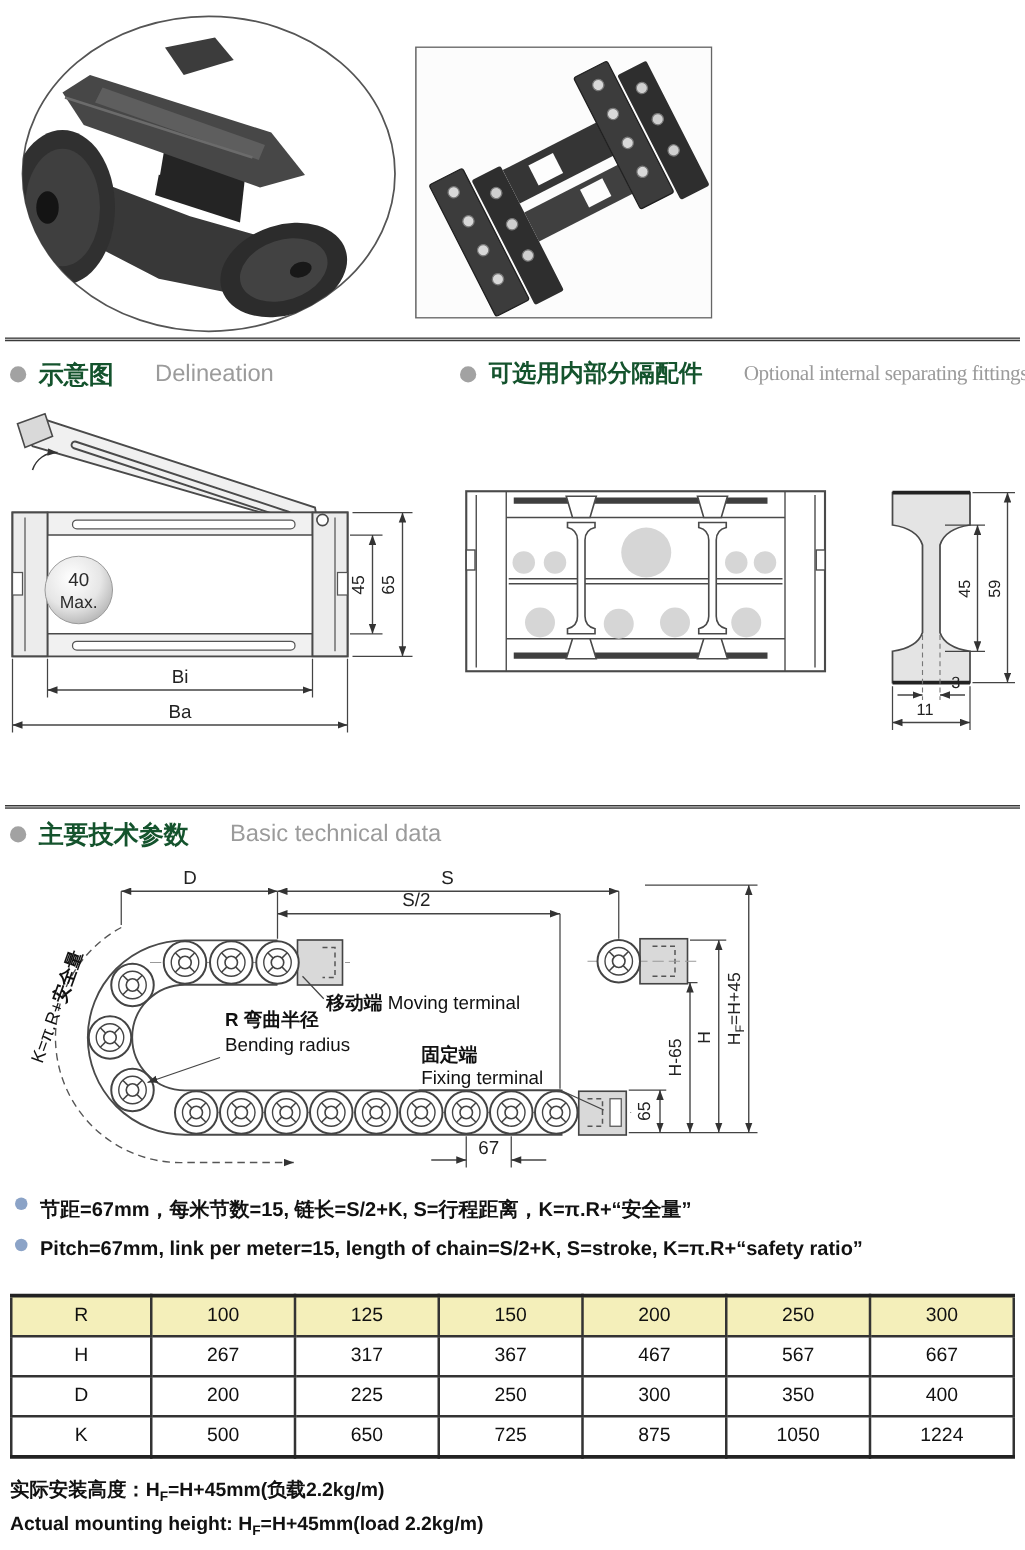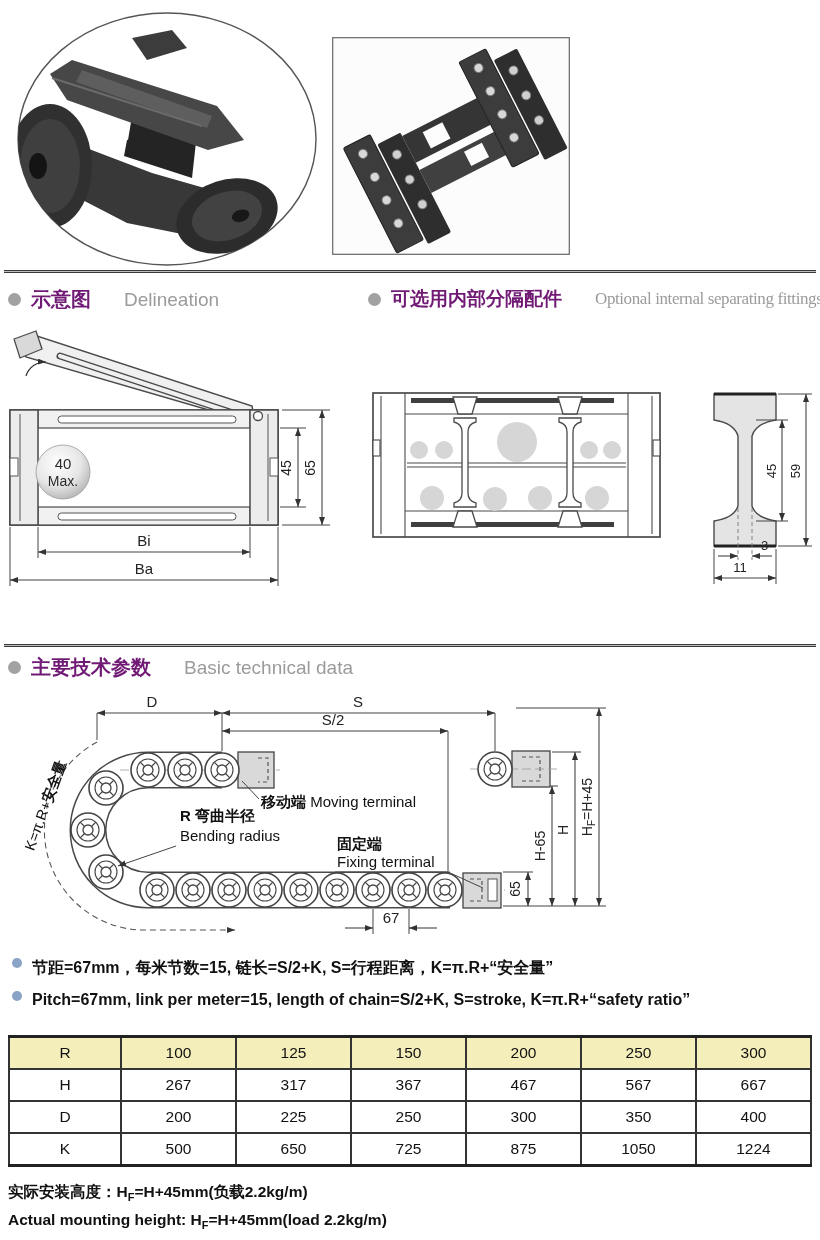--- a/index.html
+++ b/index.html
@@ -3,21 +3,21 @@
 <meta charset="utf-8">
 <style>
   html,body{margin:0;padding:0;background:#fff;}
   #page{position:relative;width:820px;height:1240px;background:#fff;overflow:hidden;
         font-family:"Liberation Sans","DejaVu Sans",sans-serif;color:#111;}
   .abs{position:absolute;}
   .rule{position:absolute;left:4px;width:812px;height:3px;background:#3a3a3a;}
   .rule:after{content:"";display:block;margin-top:1px;height:1px;background:#bdbdbd;}
   .sec-head{position:absolute;display:flex;align-items:center;gap:10px;white-space:nowrap;}
   .sec-bullet{width:13px;height:13px;border-radius:50%;background:#a2a2a2;flex:0 0 auto;}
-  .sec-zh{color:#701a75;font-weight:700;font-size:20px;}
+  .sec-zh{color:#14532d;font-weight:700;font-size:20px;}
   .sec-en{color:#9b9b9b;font-size:19px;margin-left:23px;}
   .sec-en.cond{font-size:17px;letter-spacing:-0.4px;font-family:Liberation Serif, serif;}
   .note{position:absolute;display:flex;align-items:flex-start;gap:10px;font-size:16px;font-weight:700;white-space:nowrap;}
   .note .dot{width:10px;height:10px;border-radius:50%;background:#8ba3c7;flex:0 0 auto;}
   table.spec{position:absolute;left:8px;top:1035px;width:804px;border-collapse:collapse;table-layout:fixed;
              border-top:3px solid #222;border-bottom:3px solid #222;}
   table.spec td{border:2px solid #333;text-align:center;font-size:15.5px;height:30px;color:#111;padding:0;}
   table.spec tr.hdr td{background:#f4efba;}
   table.spec td.c0{width:110px;}
   .foot-line{position:absolute;left:8px;font-size:15.5px;font-weight:600;white-space:nowrap;text-align:right;}

